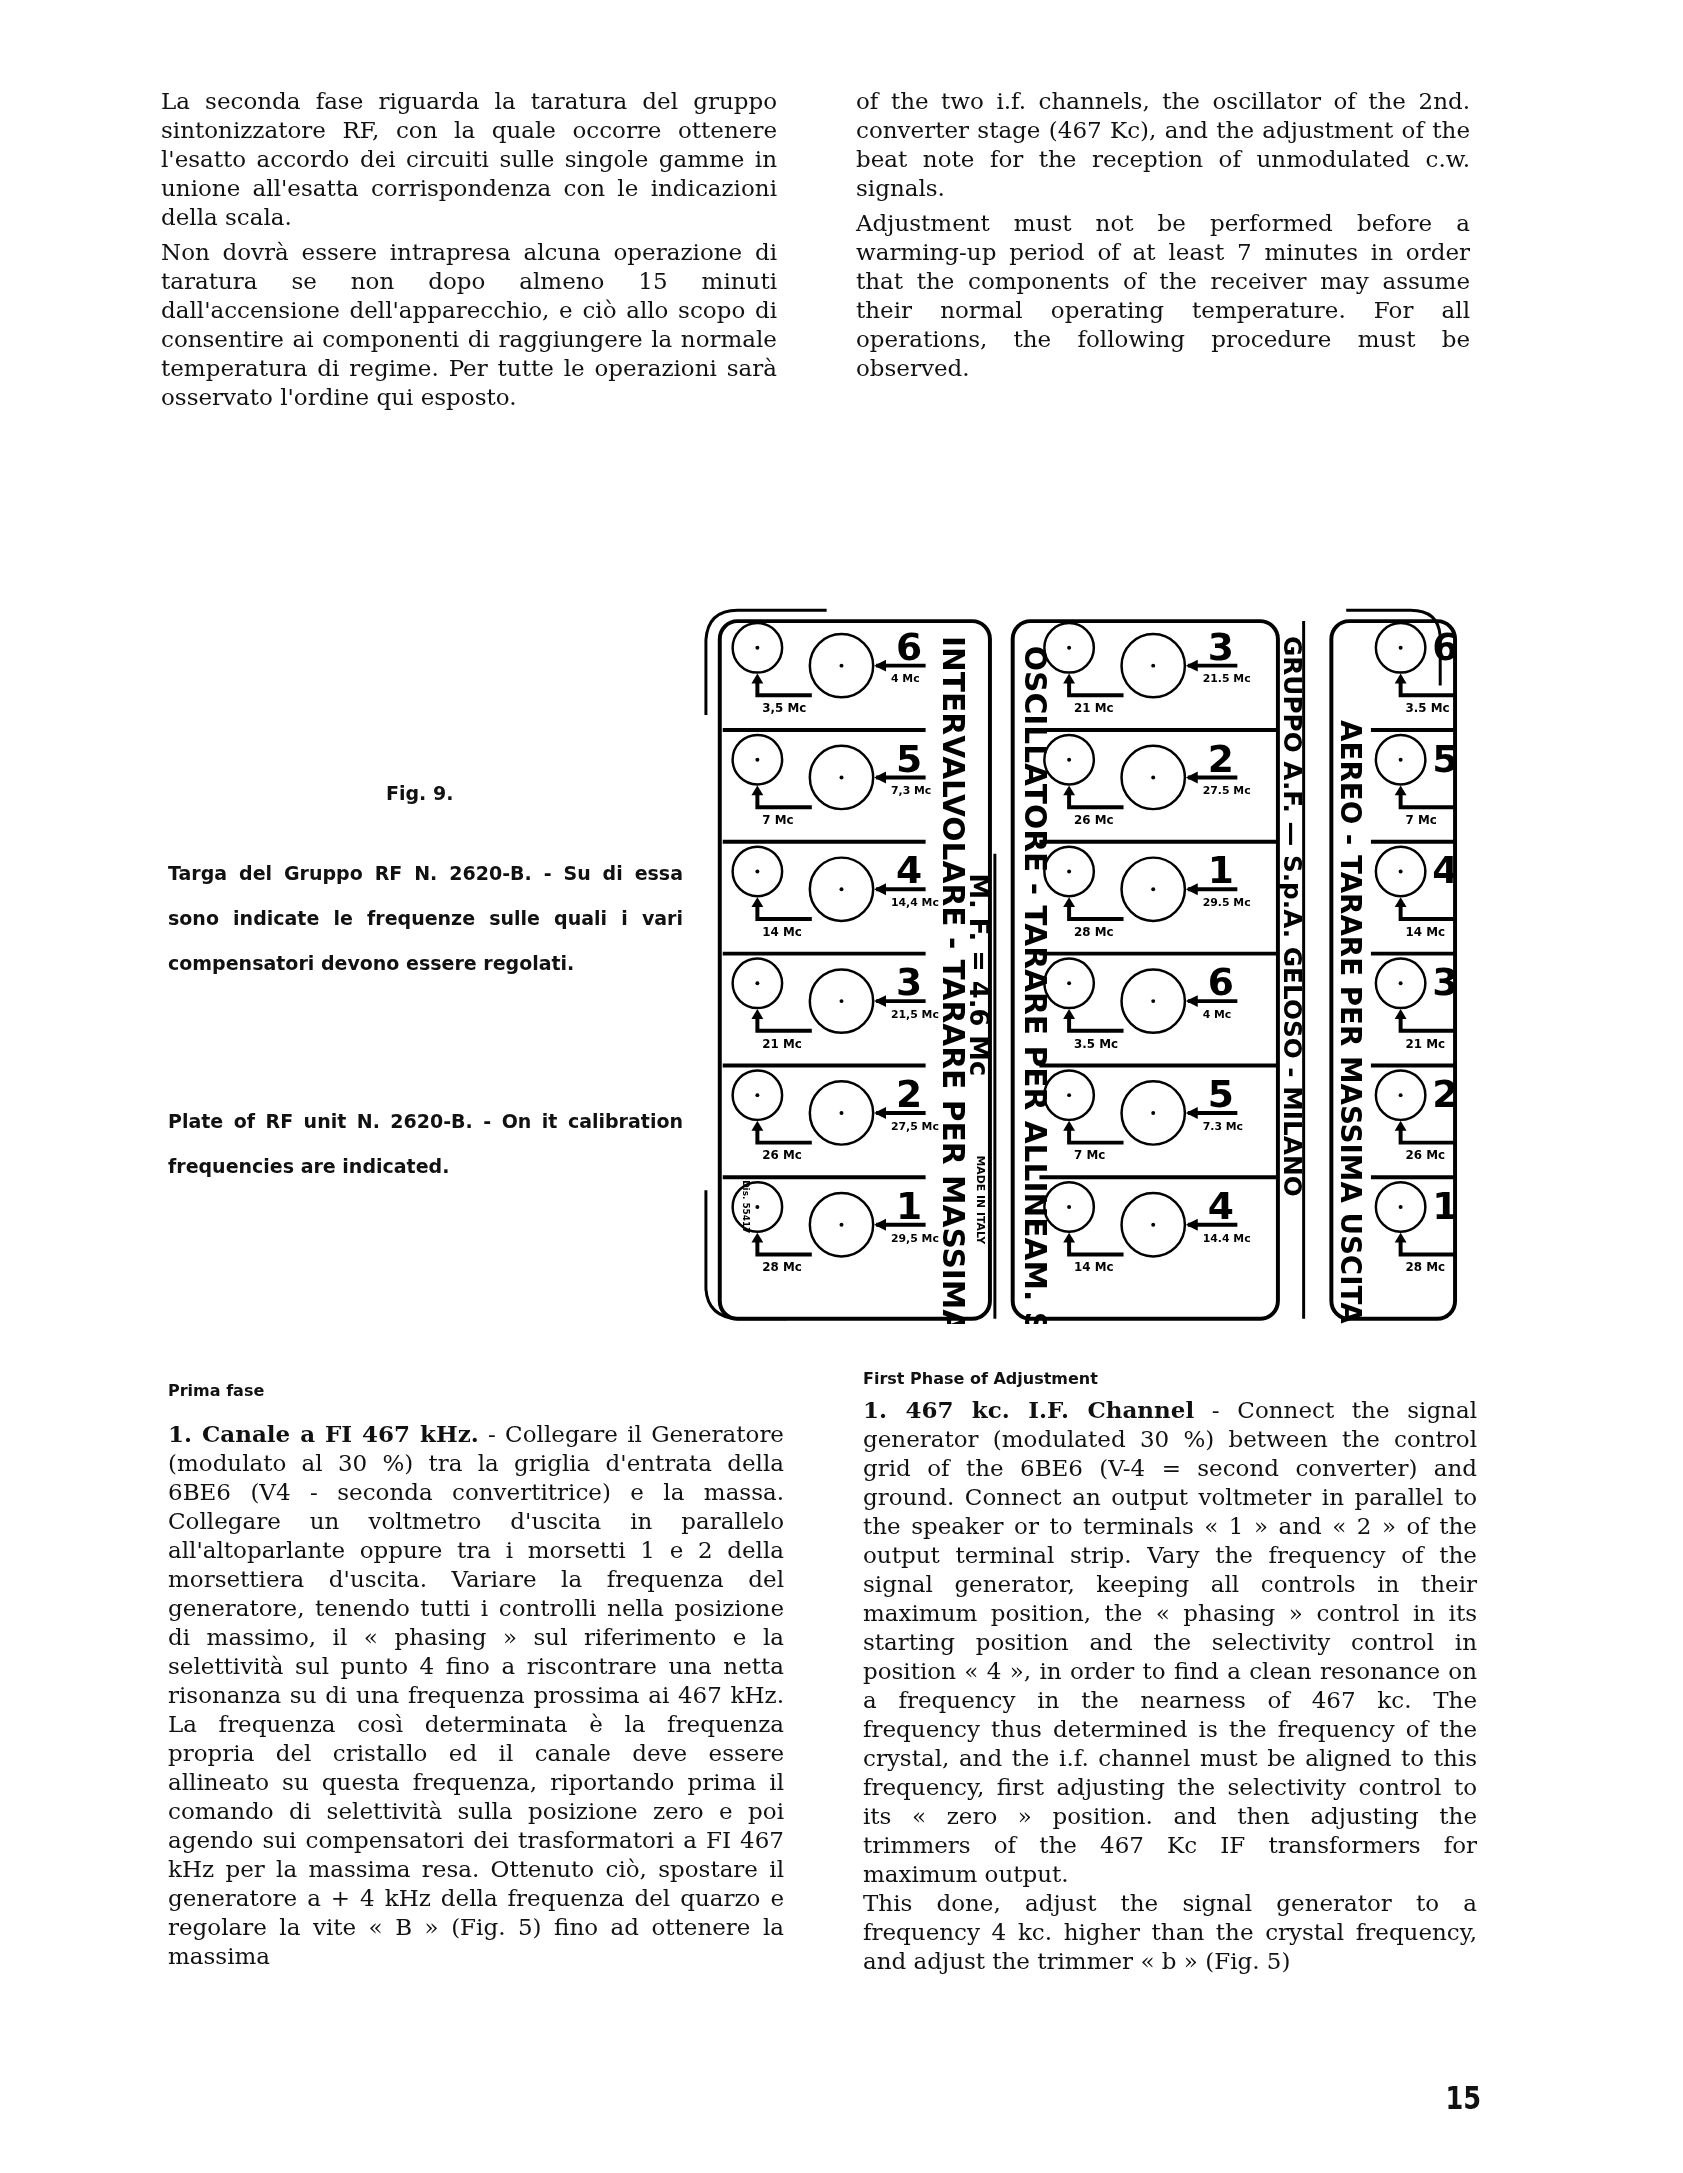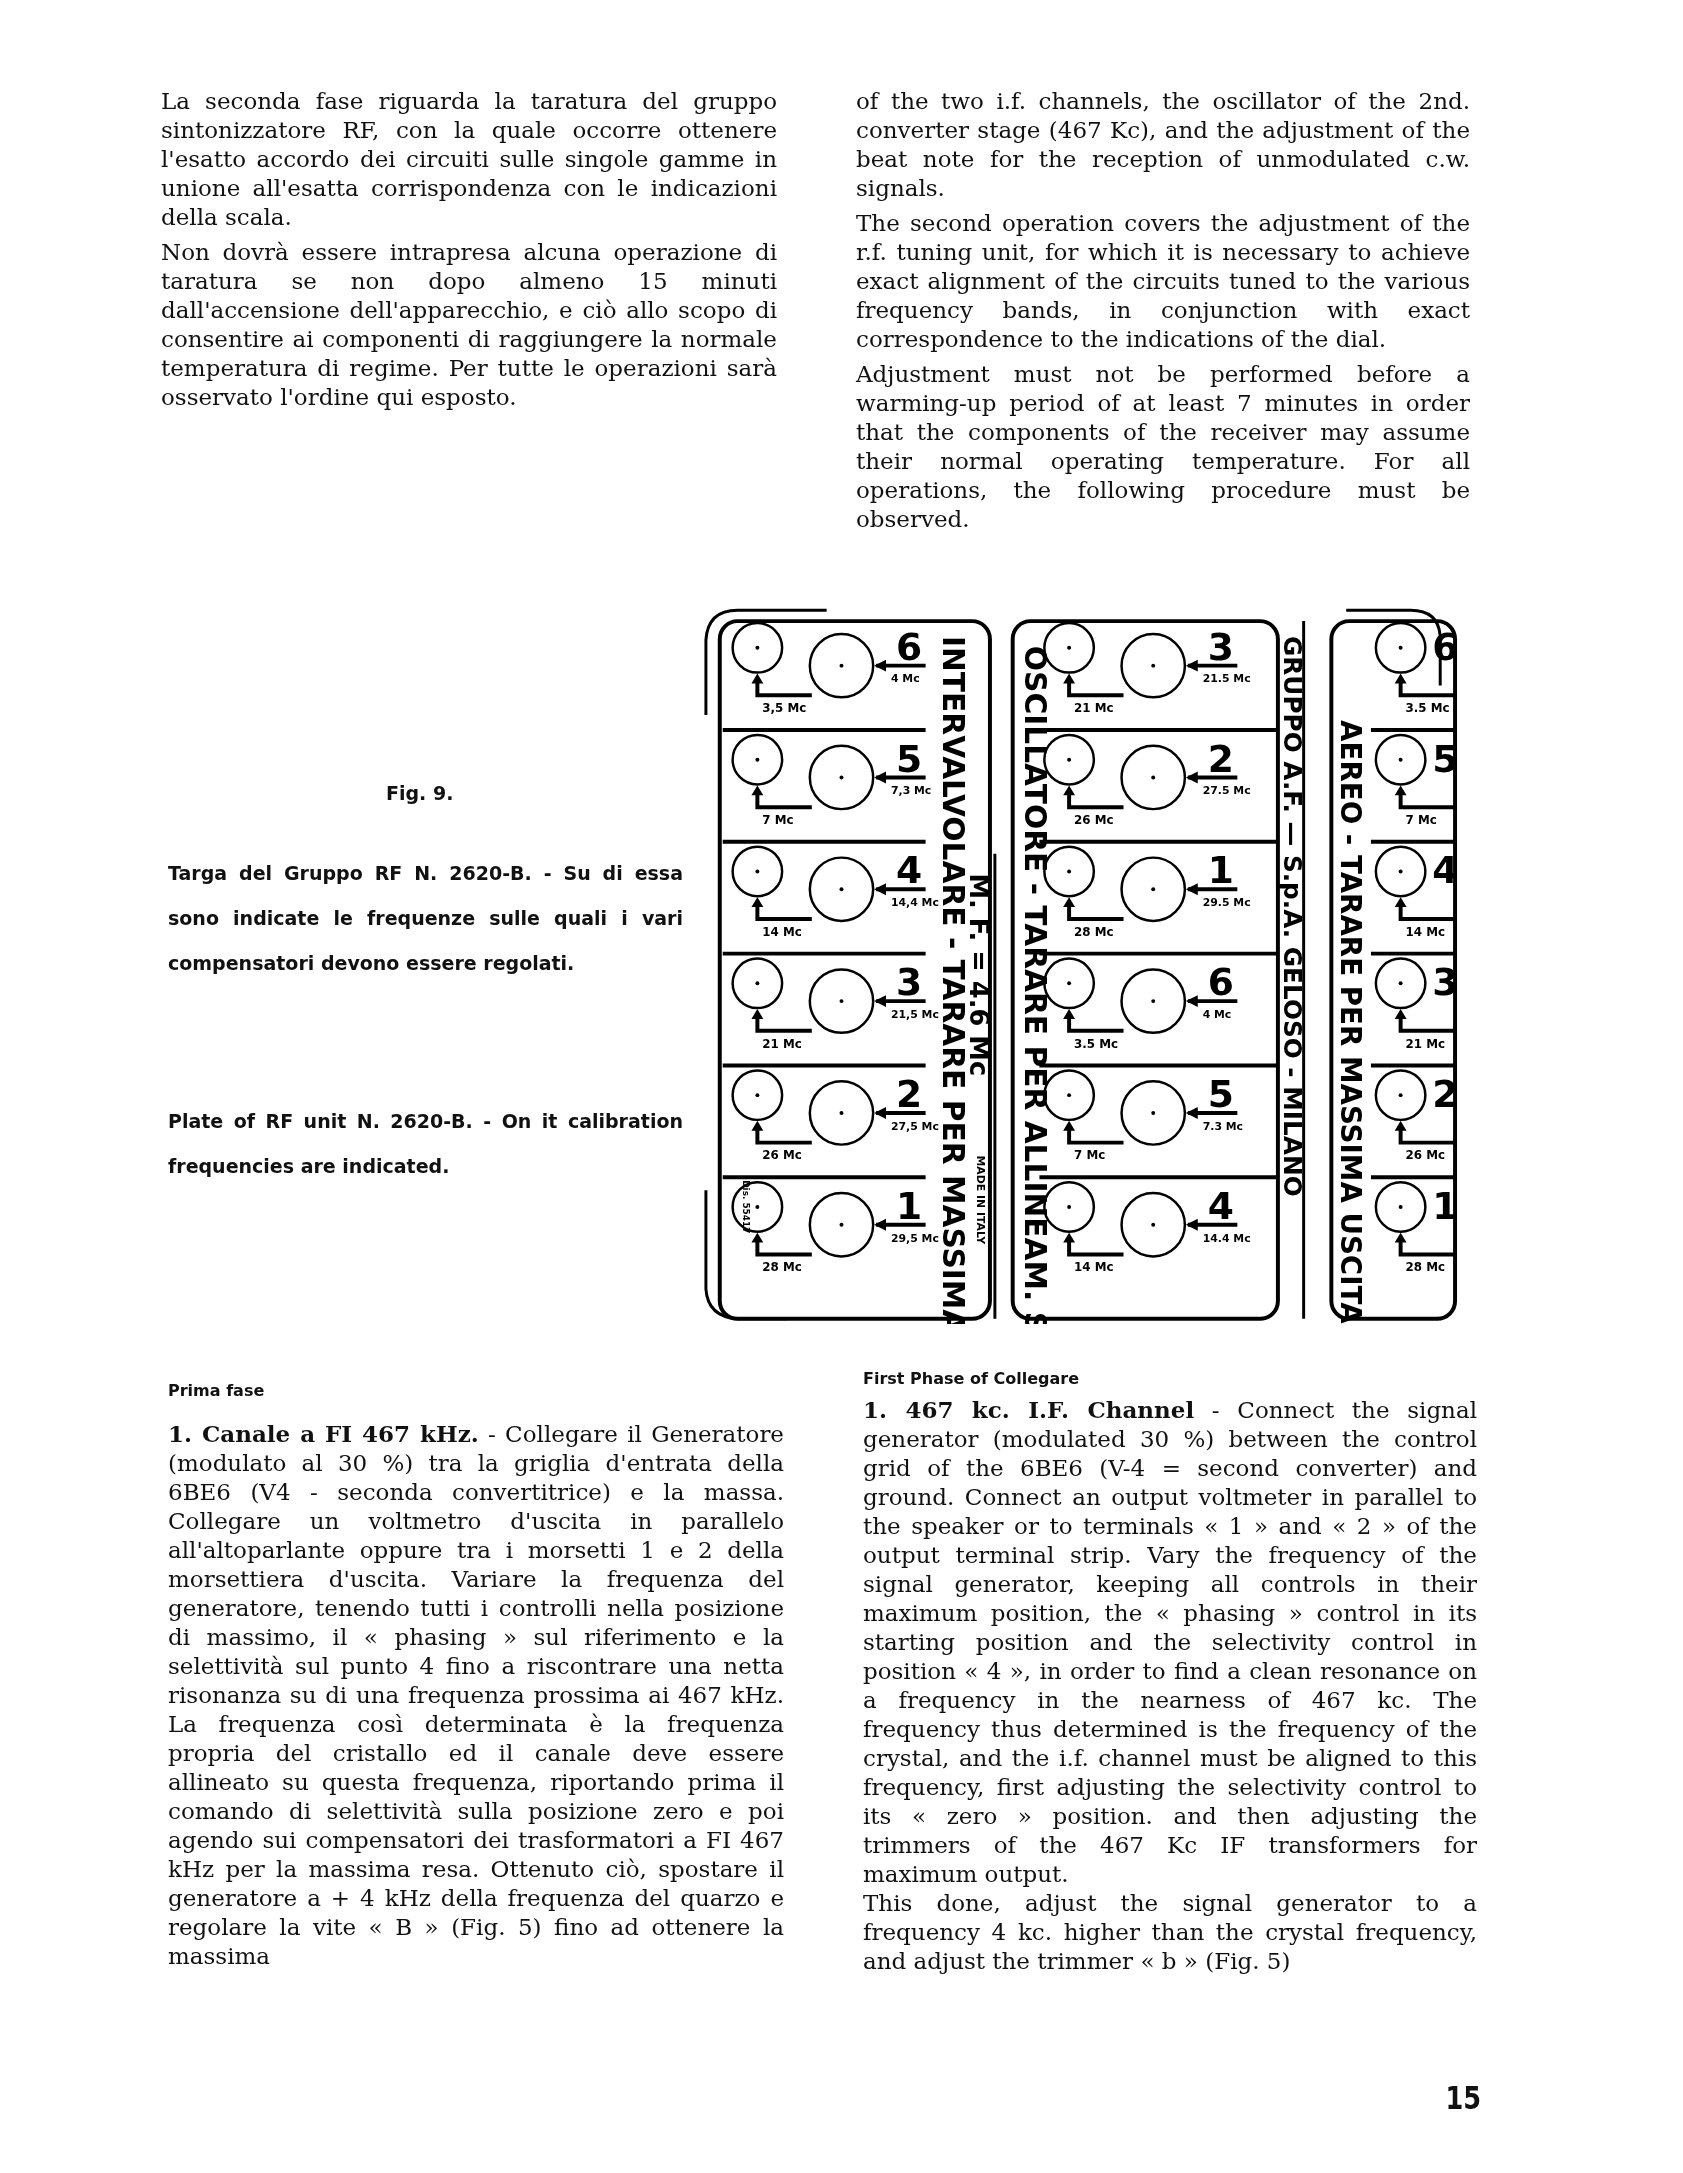--- a/index.html
+++ b/index.html
@@ -28,21 +28,20 @@
 </head>
 <body>
 
 <div id="col-it-top" class="col">
   <p>La seconda fase riguarda la taratura del gruppo sintonizzatore RF, con la quale occorre ottenere l'esatto accordo dei circuiti sulle singole gamme in unione all'esatta corrispondenza con le indicazioni della scala.</p>
   <p>Non dovrà essere intrapresa alcuna operazione di taratura se non dopo almeno 15 minuti dall'accensione dell'apparecchio, e ciò allo scopo di consentire ai componenti di raggiungere la normale temperatura di regime. Per tutte le operazioni sarà osservato l'ordine qui esposto.</p>
 </div>
 
 <div id="col-en-top" class="col">
   <p>of the two i.f. channels, the oscillator of the 2nd. converter stage (467 Kc), and the adjustment of the beat note for the reception of unmodulated c.w. signals.</p>
-  <p>The second operation covers the adjustment of the r.f. tuning unit, for which it is necessary to achieve exact alignment of the circuits tuned to the various frequency bands, in conjunction with exact correspondence to the indications of the dial.</p>
   <p>Adjustment must not be performed before a warming-up period of at least 7 minutes in order that the components of the receiver may assume their normal operating temperature. For all operations, the following procedure must be observed.</p>
 </div>
 
 <div id="fig-label">Fig. 9.</div>
 <div id="caption-it" class="caption">Targa del Gruppo RF N. 2620-B. - Su di essa sono indicate le frequenze sulle quali i vari compensatori devono essere regolati.</div>
 <div id="caption-en" class="caption">Plate of RF unit N. 2620-B. - On it calibration frequencies are indicated.</div>
 
 <svg id="plate" viewBox="0 0 770 725" xmlns="http://www.w3.org/2000/svg">
   <g id="plate-static" fill="none" stroke="#000" stroke-width="4">
 
@@ -253,19 +252,19 @@
   <text transform="translate(592,30) rotate(90)" font-size="25">GRUPPO A.F. — S.p.A. GELOSO - MILANO</text>
   <text transform="translate(650,115) rotate(90)" font-size="28">AEREO - TARARE PER MASSIMA USCITA</text>
 </svg>
 
 <div id="col-it-bottom" class="col">
   <div class="heading">Prima fase</div>
   <p><span class="b">1. Canale a FI 467 kHz.</span><span> - Collegare il Generatore (modulato al 30 %) tra la griglia d'entrata della 6BE6 (V4 - seconda convertitrice) e la massa. Collegare un voltmetro d'uscita in parallelo all'altoparlante oppure tra i morsetti 1 e 2 della morsettiera d'uscita. Variare la frequenza del generatore, tenendo tutti i controlli nella posizione di massimo, il « phasing » sul riferimento e la selettività sul punto 4 fino a riscontrare una netta risonanza su di una frequenza prossima ai 467 kHz. La frequenza così determinata è la frequenza propria del cristallo ed il canale deve essere allineato su questa frequenza, riportando prima il comando di selettività sulla posizione zero e poi agendo sui compensatori dei trasformatori a FI 467 kHz per la massima resa. Ottenuto ciò, spostare il generatore a + 4 kHz della frequenza del quarzo e regolare la vite « B » (Fig. 5) fino ad ottenere la massima</span></p>
 </div>
 
 <div id="col-en-bottom" class="col">
-  <div class="heading">First Phase of Collegare</div>
+  <div class="heading">First Phase of Adjustment</div>
   <p style="margin-bottom:0"><span class="b">1. 467 kc. I.F. Channel</span><span> - Connect the signal generator (modulated 30 %) between the control grid of the 6BE6 (V-4 = second converter) and ground. Connect an output voltmeter in parallel to the speaker or to terminals « 1 » and « 2 » of the output terminal strip. Vary the frequency of the signal generator, keeping all controls in their maximum position, the « phasing » control in its starting position and the selectivity control in position « 4 », in order to find a clean resonance on a frequency in the nearness of 467 kc. The frequency thus determined is the frequency of the crystal, and the i.f. channel must be aligned to this frequency, first adjusting the selectivity control to its « zero » position. and then adjusting the trimmers of the 467 Kc IF transformers for maximum output.</span></p>
   <p>This done, adjust the signal generator to a frequency 4 kc. higher than the crystal frequency, and adjust the trimmer « b » (Fig. 5)</p>
 </div>
 
 <div id="page-number">15</div>
 
 
 </body></html>

